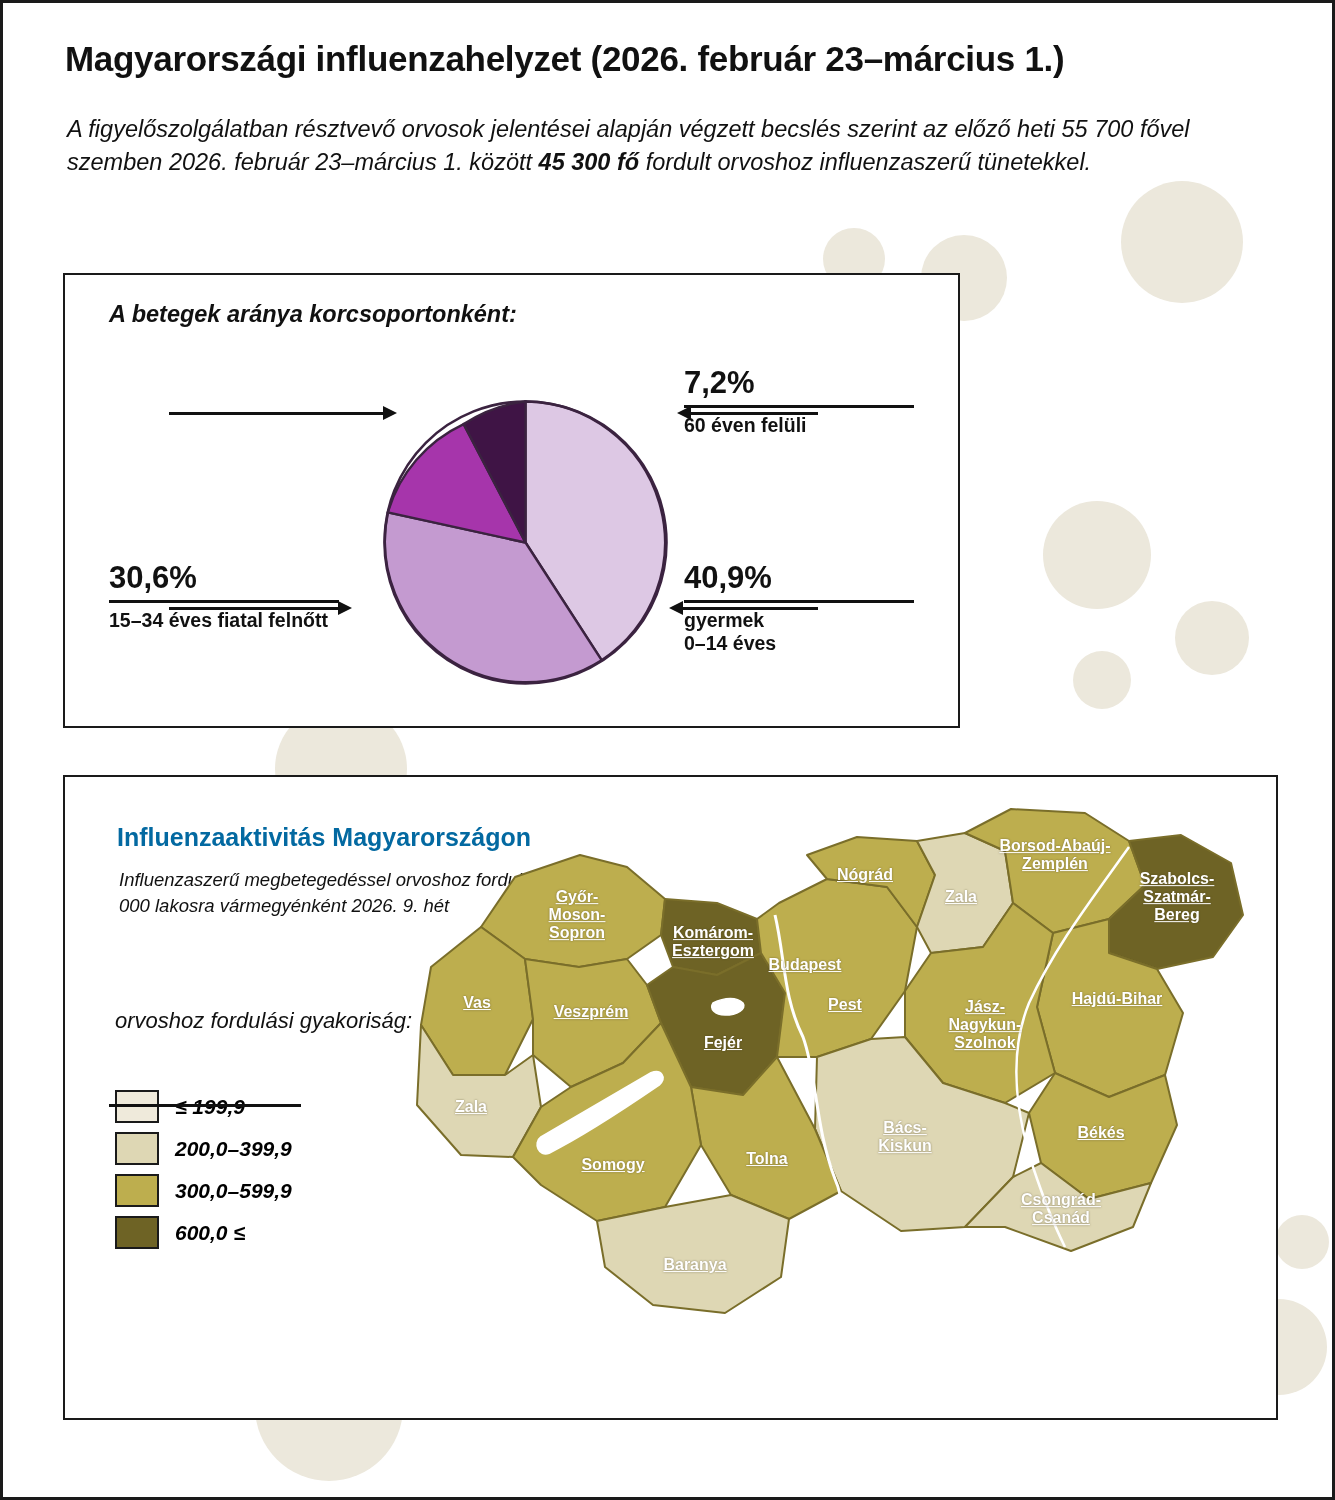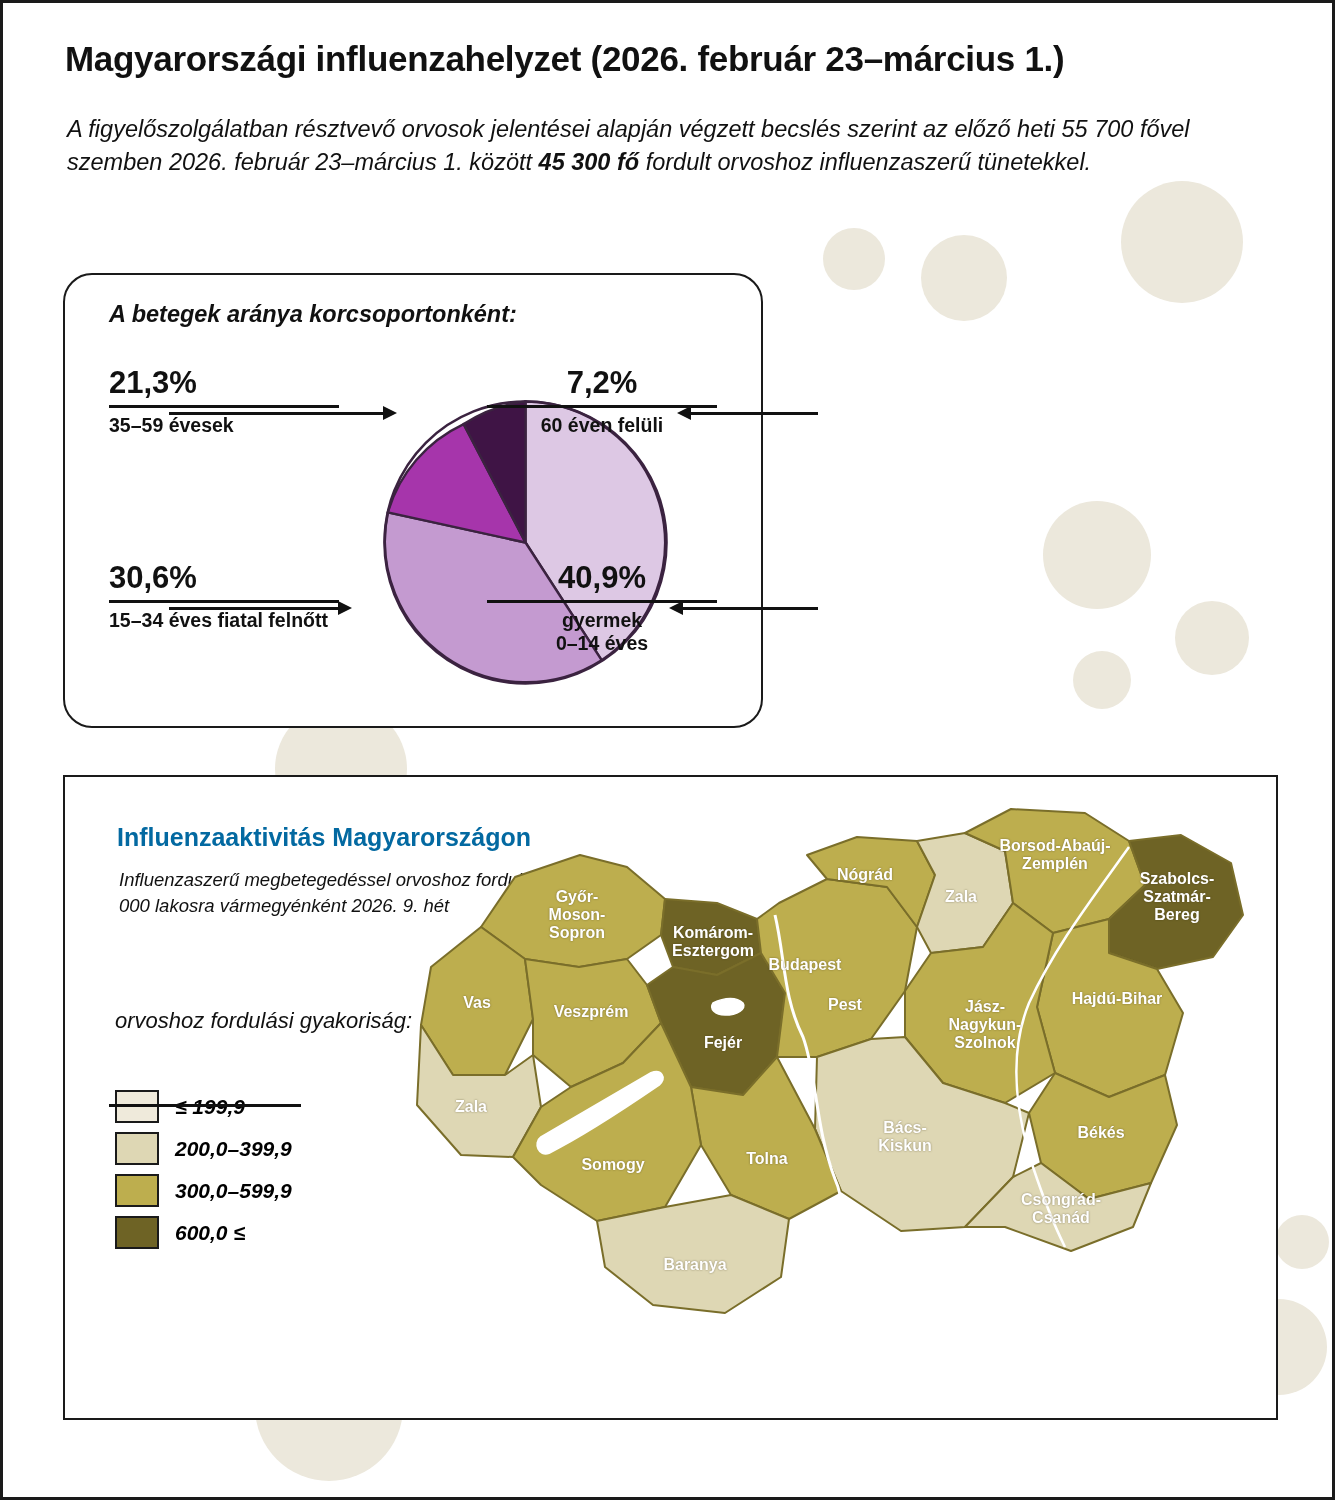--- a/index.html
+++ b/index.html
@@ -70,23 +70,22 @@
   
   .panel {
     position: absolute;
     border: 2px solid #1a1a1a;
     background: #ffffff;
     box-sizing: border-box;
   }
   #panel-pie {
     left: 60px;
     top: 270px;
-    width: 700px;
+    width: 897px;
     height: 455px;
-    border-radius: 29px;
   }
   .panel-heading {
     position: absolute;
     left: 44px;
     top: 26px;
     font-size: 23.5px;
     font-weight: bold;
     font-style: italic;
     color: #111111;
   }
@@ -117,21 +116,21 @@
     background: #111111;
   }
   .stat .lbl {
     margin-top: 6px;
     font-size: 19.5px;
     font-weight: bold;
     color: #111111;
     line-height: 1.18;
   }
   .stat.left { text-align: left; }
-  .stat.right { text-align: center; }
+  .stat.right { text-align: left; }
 
   .arrow {
     position: absolute;
     height: 3px;
     background: #111111;
   }
   .arrow::after {
     content: "";
     position: absolute;
     top: -6px;
@@ -226,20 +225,21 @@
     position: absolute;
     color: #ffffff;
     font-size: 16px;
     font-weight: bold;
     text-align: center;
     line-height: 1.12;
     transform: translate(-50%, -50%);
     white-space: nowrap;
     text-shadow: 0 0 2px rgba(60,50,20,.55);
     pointer-events: none;
+    text-decoration: underline;
   }
 </style>
 </head>
 <body>
 
 <div id="page">
 
   <div class="virus" style="left:820px;top:225px;width:62px;height:62px;"></div>
   <div class="virus" style="left:918px;top:232px;width:86px;height:86px;"></div>
   <div class="virus" style="left:1118px;top:178px;width:122px;height:122px;"></div>
@@ -267,25 +267,20 @@
 
           <path d="M142.5,142.5 L218.6,260.2 A141,141 0 0,1 4.9,112.4 Z" fill="#c49ad0" stroke="#3b2340" stroke-width="2.4"></path>
 
           <path d="M142.5,142.5 L4.9,112.4 A141,141 0 0,1 80.7,24.1 Z" fill="#a635ab" stroke="#3b2340" stroke-width="2.4"></path>
 
           <path d="M142.5,142.5 L80.7,24.1 A141,141 0 0,1 142.5,1.5 Z" fill="#3f1445" stroke="#3b2340" stroke-width="2.4"></path>
           <circle cx="142.5" cy="142.5" r="141" fill="none" stroke="#3b2340" stroke-width="2.6"></circle>
         </svg>
       </div>
 
-      <div class="stat left" style="left:44px; top:92px; width:230px;">
-        <div class="pct">21,3%</div>
-        <div class="rule"></div>
-        <div class="lbl">35–59 évesek</div>
-      </div>
       <div class="arrow to-right" style="left:104px; top:137px; width:215px;"></div>
 
       <div class="stat right" style="right:44px; top:92px; width:230px;">
         <div class="pct">7,2%</div>
         <div class="rule"></div>
         <div class="lbl">60 éven felüli</div>
       </div>
       <div class="arrow to-left" style="left:625px; top:137px; width:128px;"></div>
 
       <div class="stat left" style="left:44px; top:287px; width:230px;">

